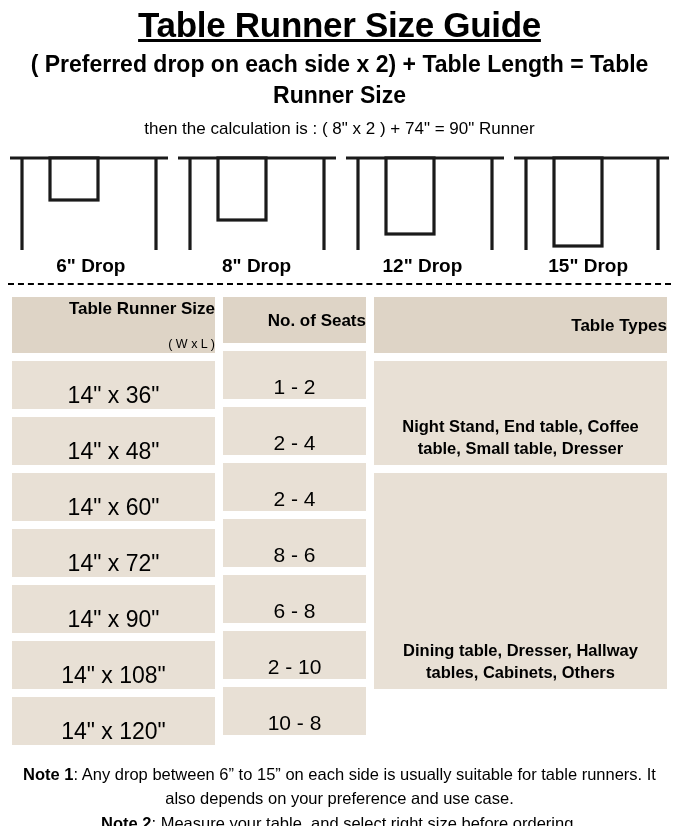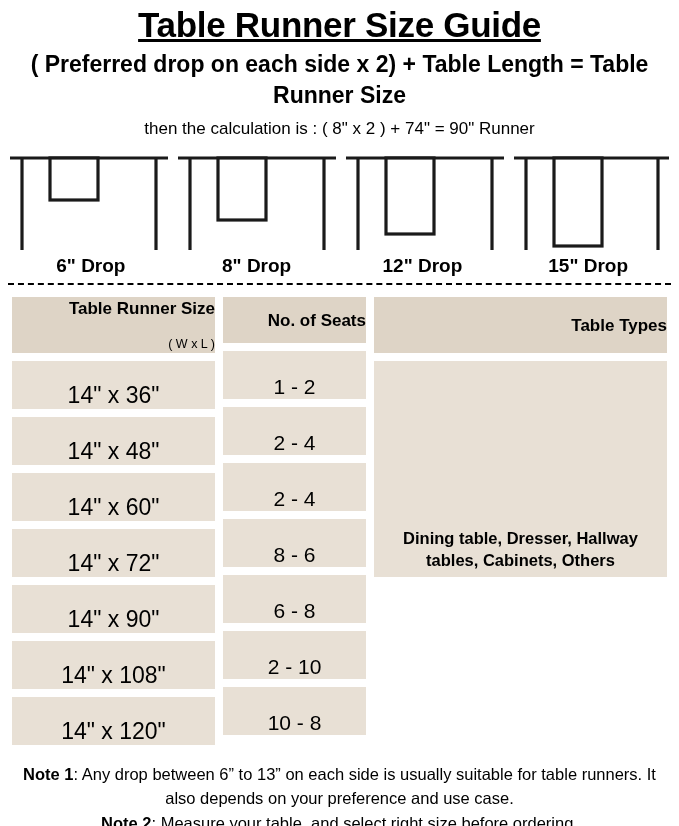--- a/index.html
+++ b/index.html
@@ -187,23 +187,24 @@
       <div class="cell seat-cell">2 - 4</div>
       <div class="cell seat-cell">2 - 4</div>
       <div class="cell seat-cell">8 - 6</div>
       <div class="cell seat-cell">6 - 8</div>
       <div class="cell seat-cell">2 - 10</div>
       <div class="cell seat-cell">10 - 8</div>
     </div>
 
     <div class="col-types">
       <div class="cell head-cell" style="height:56px">Table Types</div>
+      <div class="cell type-cell" style="height:104px">Night Stand, End table, Coffee table, Small table, Dresser</div>
       <div class="cell type-cell" style="height:216px">Dining table, Dresser, Hallway tables, Cabinets, Others</div>
     </div>
 
   </div>
 
   <div class="notes">
-    <div class="note-line"><span class="note-label">Note 1</span><span>: Any drop between 6” to 13” on each side is usually suitable for table runners. It also depends on your preference and use case.</span></div>
+    <div class="note-line"><span class="note-label">Note 1</span><span>: Any drop between 6” to 15” on each side is usually suitable for table runners. It also depends on your preference and use case.</span></div>
     <div class="note-line"><span class="note-label">Note 2</span><span>: Measure your table, and select right size before ordering.</span></div>
   </div>
 
 </div>
 
 </body></html>

